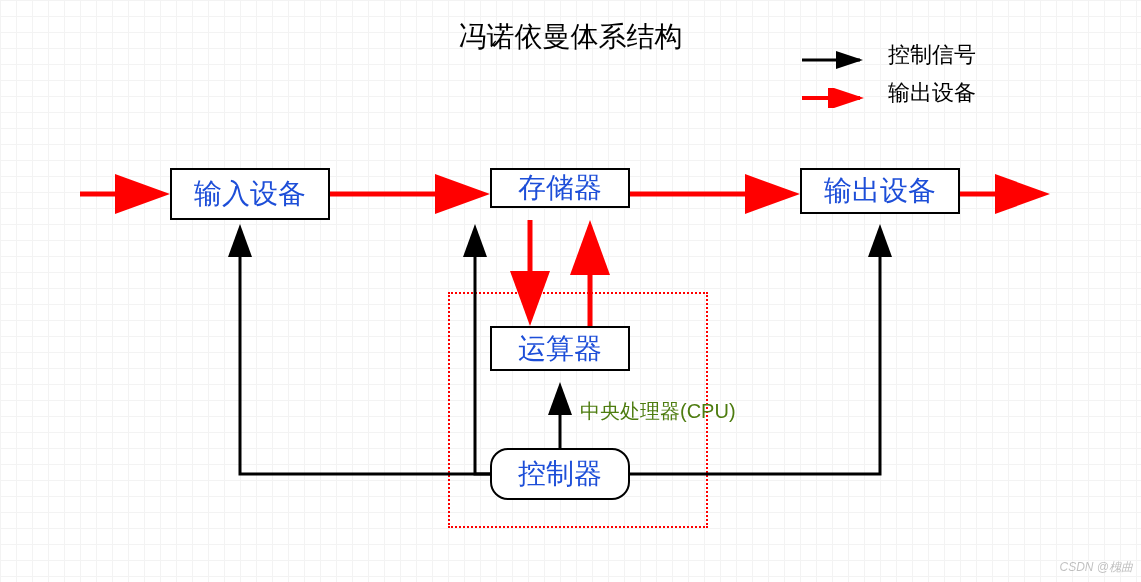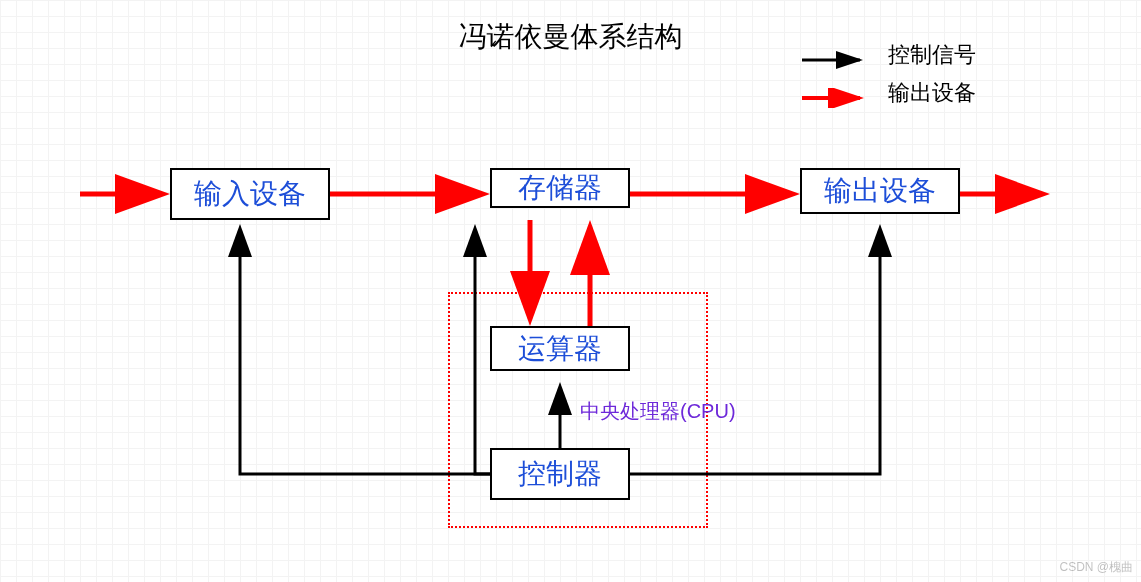--- a/index.html
+++ b/index.html
@@ -35,36 +35,37 @@
       font-size: 28px;
       color: #1d4ed8;
     }
     .dotted-box {
       position: absolute;
       border: 2px dotted #ff0000;
       background: transparent;
     }
     .cpu-label {
       position: absolute;
-      color: #6d28d9;
+      color: #4d7c0f;
       font-size: 20px;
     }
     .legend-row {
       position: absolute;
       display: flex;
       align-items: flex-end;
       gap: 18px;
     }
     .legend-text { font-size: 22px; color: #000; }
     .watermark {
       position: absolute;
       right: 8px;
       bottom: 6px;
       font-size: 12px;
       color: rgba(0,0,0,0.25);
+      font-style: italic;
     }
     svg.layer {
       position: absolute;
       top: 0; left: 0;
       width: 1141px;
       height: 582px;
       pointer-events: none;
     }
   </style>
 </head>
@@ -92,21 +93,21 @@
       </defs>
     <line x1="2" y1="10" x2="60" y2="10" stroke="#ff0000" stroke-width="4" marker-end="url(#lgr)"></line>
   </svg>
   <span class="legend-text">输出设备</span>
 </div>
 
 <div class="box" style="left:170px; top:168px; width:160px; height:52px;">输入设备</div>
 <div class="box" style="left:490px; top:168px; width:140px; height:40px;">存储器</div>
 <div class="box" style="left:800px; top:168px; width:160px; height:46px;">输出设备</div>
 <div class="box" style="left:490px; top:326px; width:140px; height:45px;">运算器</div>
-<div class="box" style="left:490px; top:448px; width:140px; height:52px;">控制器</div>
+<div class="box" style="left:490px; top:448px; width:140px; height:52px;border-radius:18px;">控制器</div>
 
 <div class="dotted-box" style="left:448px; top:292px; width:260px; height:236px;"></div>
 <div class="cpu-label" style="left:580px; top:398px;">中央处理器(CPU)</div>
 
 <svg class="layer">
   <defs>
     <marker id="arr-red" markerWidth="12" markerHeight="12" refX="9" refY="4" orient="auto">
       <path d="M0,0 L0,8 L11,4 z" fill="#ff0000"></path>
     </marker>
     <marker id="arr-blk" markerWidth="12" markerHeight="12" refX="9" refY="4" orient="auto">

